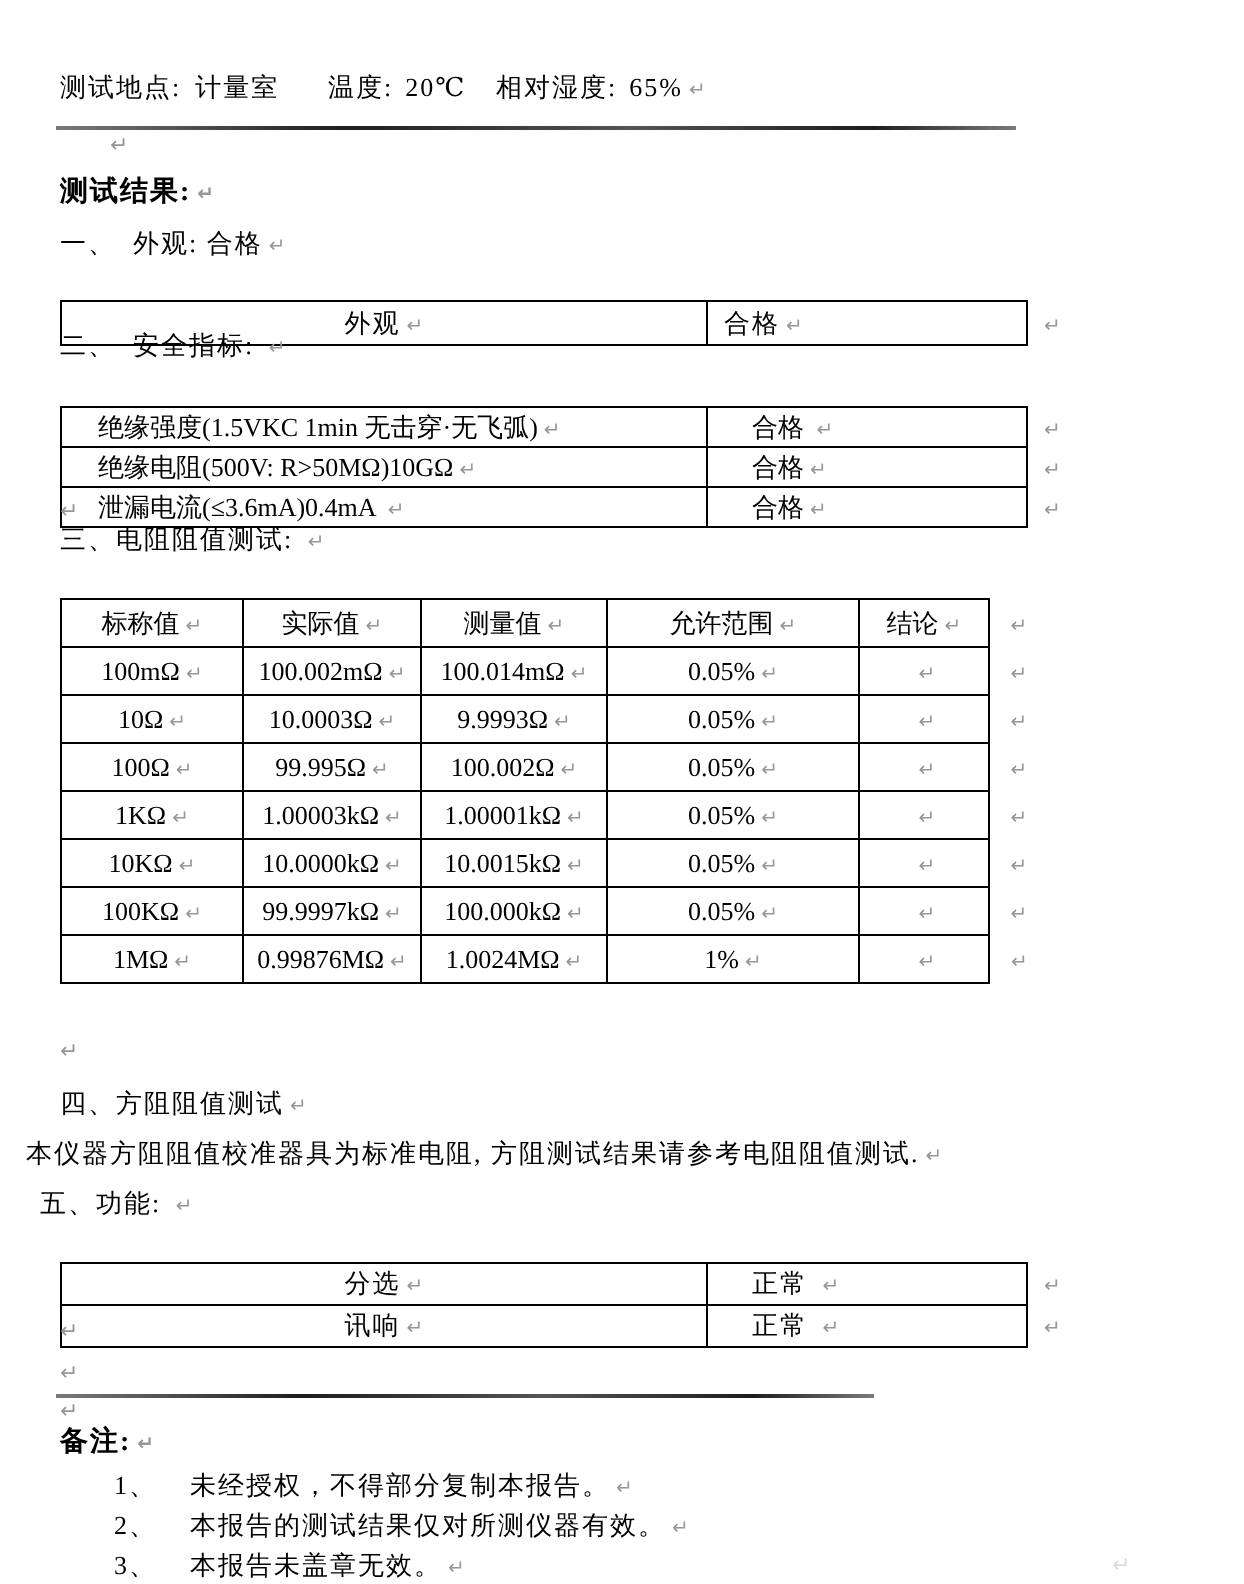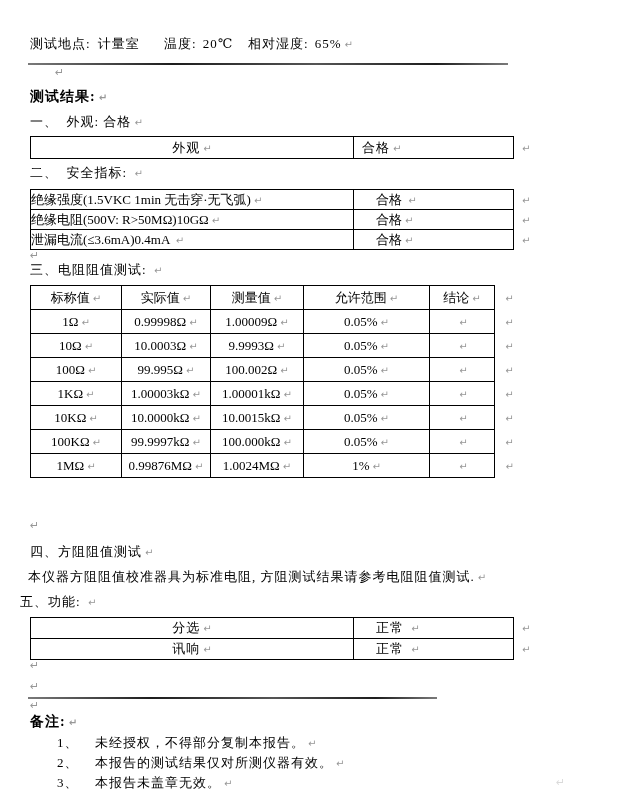--- a/index.html
+++ b/index.html
@@ -11,33 +11,33 @@
   .h13{font-size:13px;line-height:16px;}
   .cjk{letter-spacing:1px;}
   .cjk2{letter-spacing:2px;}
   .txt{white-space:pre;}
   .mark{color:#979797;font-size:10px;letter-spacing:0;margin-left:3px;
         font-family:"DejaVu Sans",sans-serif;}
   .pmark{position:absolute;color:#979797;font-size:11px;
          font-family:"DejaVu Sans",sans-serif;}
   .faint{opacity:.35;}
   .rule{position:absolute;height:2px;background:linear-gradient(90deg,#7a7a7a,#1d1d1d 30%,#555 60%,#1d1d1d 85%,#7a7a7a);}
-  table.tbl{border-collapse:collapse;table-layout:fixed;position:absolute;}
+  table.tbl{border-collapse:collapse;table-layout:fixed;position:absolute;margin-top:14px;}
   table.tbl td{border:1px solid #000;font-size:13px;vertical-align:middle;
                white-space:pre;overflow:hidden;padding:0;}
   table.tbl td.rowend{border:none;text-align:left;padding-left:5px;}
   
   #t1{width:505px;}
   #t1 td{height:21px;}
   #t1 tr td:nth-child(1){text-align:center;}
   #t1 tr td:nth-child(2){text-align:left;padding-left:8px;}
   
   #t2{width:505px;}
   #t2 td{height:19px;}
-  #t2 tr td:nth-child(1){text-align:left;padding-left:0;}
+  #t2 tr td:nth-child(1){text-align:left;padding-left:18px;}
   #t2 tr td:nth-child(2){text-align:left;padding-left:22px;}
   
   #t3{width:486px;}
   #t3 td{height:23px;text-align:center;}
   
   #t4{width:505px;}
   #t4 td{height:20px;}
   #t4 tr td:nth-child(1){text-align:center;}
   #t4 tr td:nth-child(2){text-align:left;padding-left:22px;}
 </style>
@@ -128,23 +128,23 @@
   <tbody>
         <tr>
           <td><span class="txt">标称值</span><span class="mark">↵</span></td>
           <td><span class="txt">实际值</span><span class="mark">↵</span></td>
           <td><span class="txt">测量值</span><span class="mark">↵</span></td>
           <td><span class="txt">允许范围</span><span class="mark">↵</span></td>
           <td><span class="txt">结论</span><span class="mark">↵</span></td>
           <td class="rowend"><span class="mark">↵</span></td>
         </tr>
         <tr>
-          <td><span class="txt">1Ω</span><span class="mark">↵</span></td>
-          <td><span class="txt">0.99998Ω</span><span class="mark">↵</span></td>
-          <td><span class="txt">1.00009Ω</span><span class="mark">↵</span></td>
+          <td><span class="txt">100mΩ</span><span class="mark">↵</span></td>
+          <td><span class="txt">100.002mΩ</span><span class="mark">↵</span></td>
+          <td><span class="txt">100.014mΩ</span><span class="mark">↵</span></td>
           <td><span class="txt">0.05%</span><span class="mark">↵</span></td>
           <td><span class="txt"></span><span class="mark">↵</span></td>
           <td class="rowend"><span class="mark">↵</span></td>
         </tr>
         <tr>
           <td><span class="txt">10Ω</span><span class="mark">↵</span></td>
           <td><span class="txt">10.0003Ω</span><span class="mark">↵</span></td>
           <td><span class="txt">9.9993Ω</span><span class="mark">↵</span></td>
           <td><span class="txt">0.05%</span><span class="mark">↵</span></td>
           <td><span class="txt"></span><span class="mark">↵</span></td>
@@ -190,21 +190,21 @@
           <td><span class="txt"></span><span class="mark">↵</span></td>
           <td class="rowend"><span class="mark">↵</span></td>
         </tr>
       </tbody>
     </table>
   <span class="pmark" style="left:30px;top:519px">↵</span>
 
   <div class="abs h13 cjk" style="left:30px;top:544px">
     <span class="txt">四、方阻阻值测试</span><span class="mark">↵</span>
   </div>
-  <div class="abs h13 cjk" style="left:28px;top:569px">
+  <div class="abs h13 cjk" style="left:13px;top:569px">
     <span class="txt">本仪器方阻阻值校准器具为标准电阻, 方阻测试结果请参考电阻阻值测试.</span><span class="mark">↵</span>
   </div>
 
   <div class="abs h13 cjk" style="left:20px;top:594px">
     <span class="txt">五、功能: </span><span class="mark">↵</span>
   </div>
   <table id="t4" class="tbl cjk" style="left:30px;top:617px">
     <colgroup>
         <col style="width:323px">
         <col style="width:160px">

